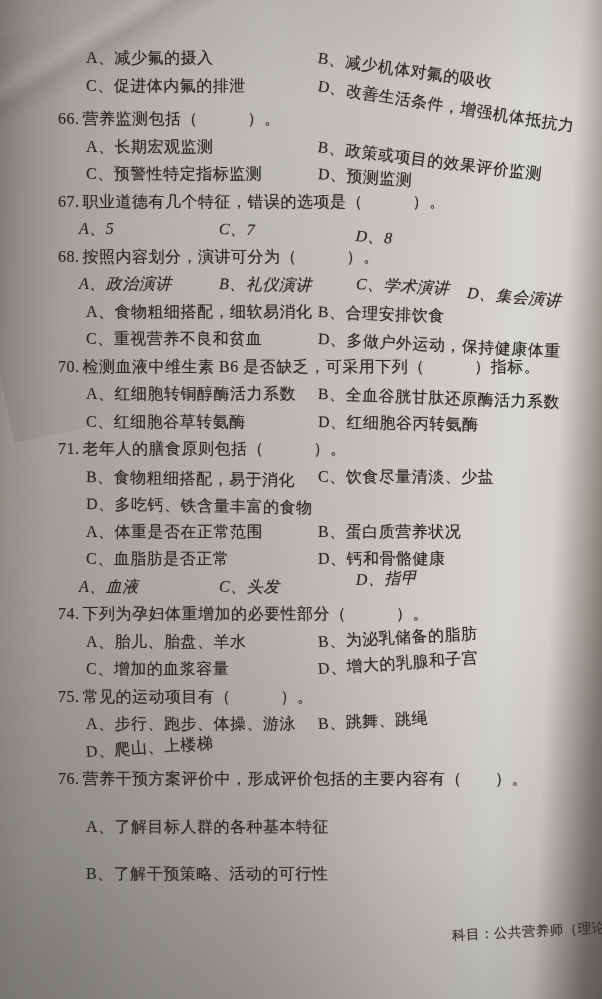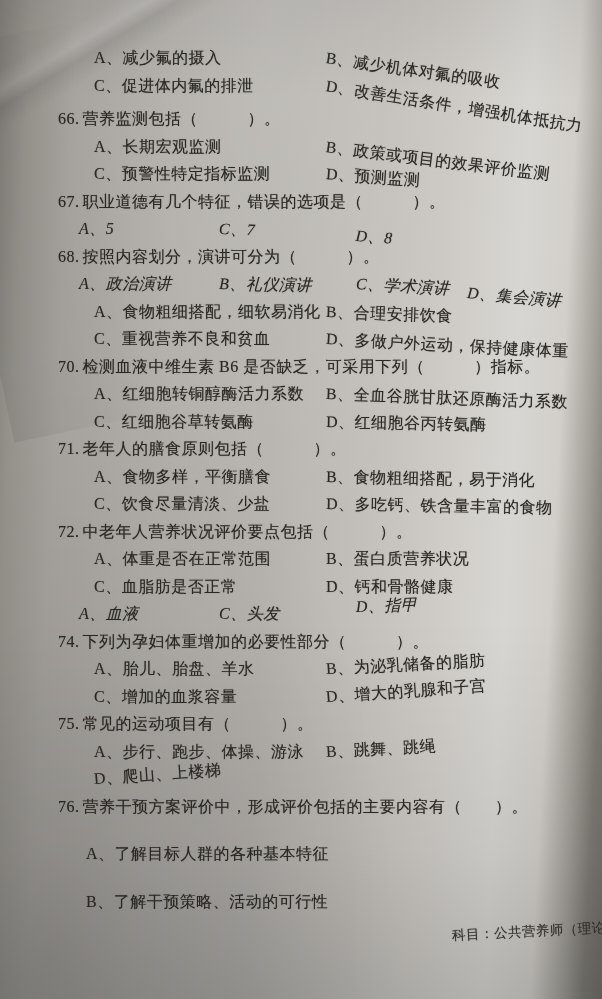--- a/index.html
+++ b/index.html
@@ -31,21 +31,21 @@
   .page{
     position:absolute;inset:0;
     padding-top:44px;
     color:rgba(38,36,32,0.95);
     font-size:16px;line-height:27.5px;
     text-shadow:0 0 1px rgba(60,56,50,0.55);
     letter-spacing:0.5px;
   }
   .stem{padding-left:58px;white-space:nowrap;}
   .q-num{margin-right:3px;}
-  .opts2{display:grid;grid-template-columns:232px 1fr;padding-left:86px;margin-left:8px;}
+  .opts2{display:grid;grid-template-columns:232px 1fr;padding-left:86px;}
   .opts4{display:grid;grid-template-columns:140px 137px 112px 1fr;padding-left:79px;font-style:italic;}
   .optstack{padding-left:86px;}
   .optstack .opt{display:block;margin-top:20px;}
   .opt{display:inline-block;white-space:nowrap;transform-origin:0 50%;}
   .q66x{margin-top:6px;}
   .rot8{transform:rotate(8deg);}
   .rot9{transform:rotate(9deg);}
   .rot7{transform:rotate(7deg);}
   .rot4{transform:rotate(4deg);}
   .rot3{transform:rotate(3deg);}
@@ -125,29 +125,27 @@
         <span class="opt">A、红细胞转铜醇酶活力系数</span>
         <span class="opt rot2">B、全血谷胱甘肽还原酶活力系数</span>
         <span class="opt">C、红细胞谷草转氨酶</span>
         <span class="opt rot1">D、红细胞谷丙转氨酶</span>
       </div>
     </div>
 
     <div>
       <div class="stem"><span class="q-num">71.</span><span>老年人的膳食原则包括（　　　）。</span></div>
       <div class="opts2">
-        <span class="opt">A、食物多样，平衡膳食</span>
         <span class="opt rot1">B、食物粗细搭配，易于消化</span>
         <span class="opt">C、饮食尽量清淡、少盐</span>
         <span class="opt rot1">D、多吃钙、铁含量丰富的食物</span>
       </div>
     </div>
 
     <div>
-      <div class="stem"><span class="q-num">72.</span><span>中老年人营养状况评价要点包括（　　　）。</span></div>
       <div class="opts2">
         <span class="opt">A、体重是否在正常范围</span>
         <span class="opt">B、蛋白质营养状况</span>
         <span class="opt">C、血脂肪是否正常</span>
         <span class="opt">D、钙和骨骼健康</span>
       </div>
     </div>
 
     <div>
       <div class="opts4">

